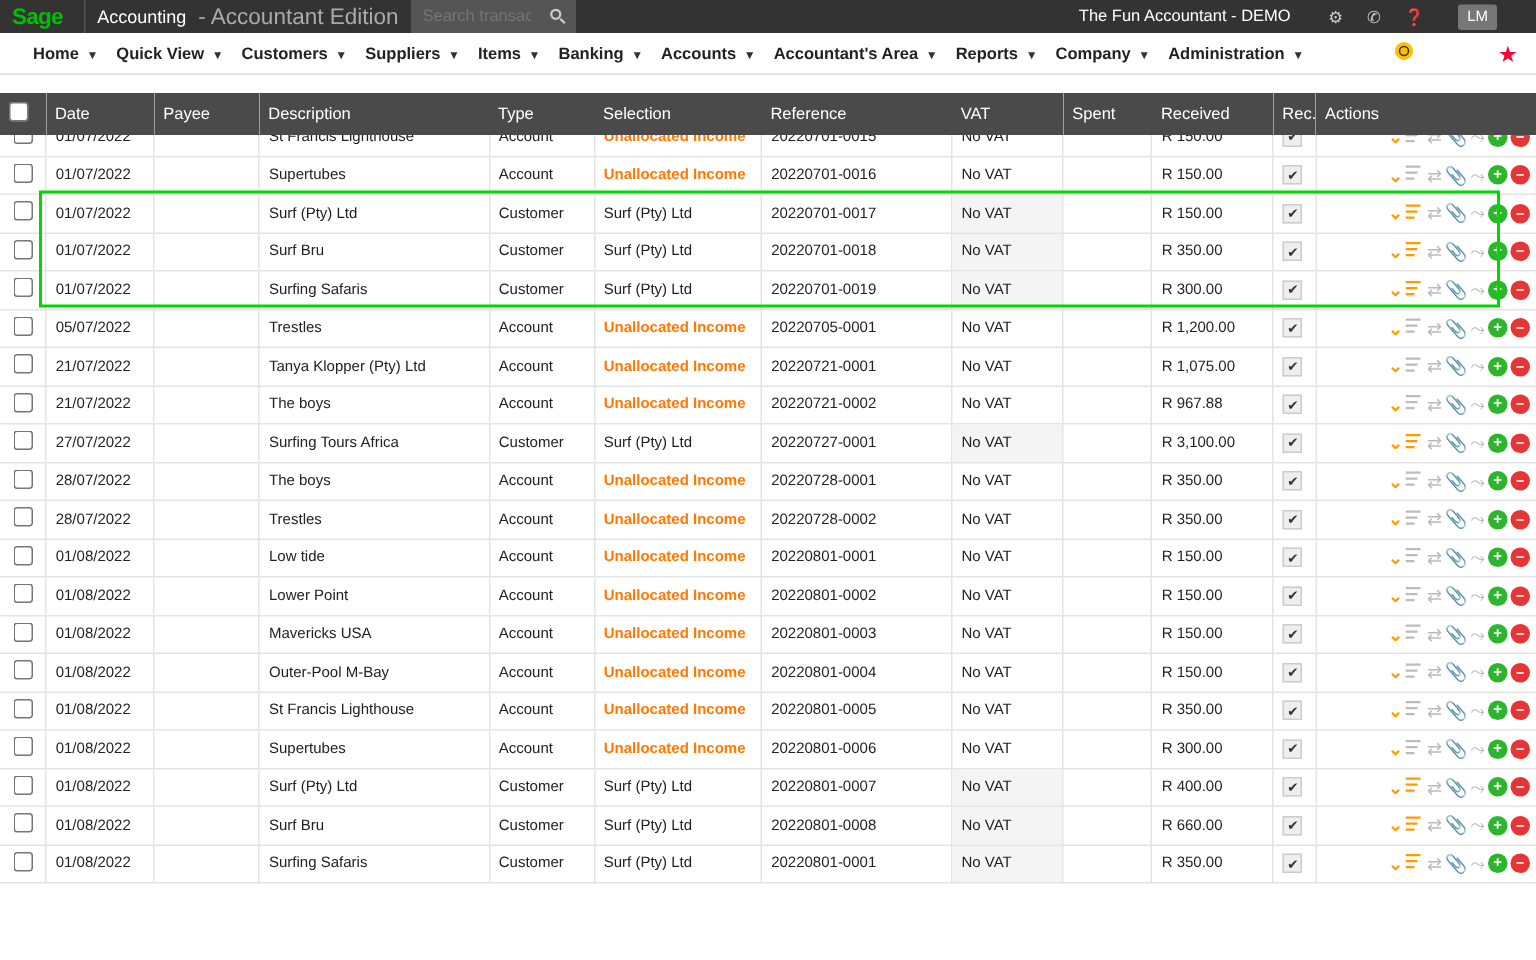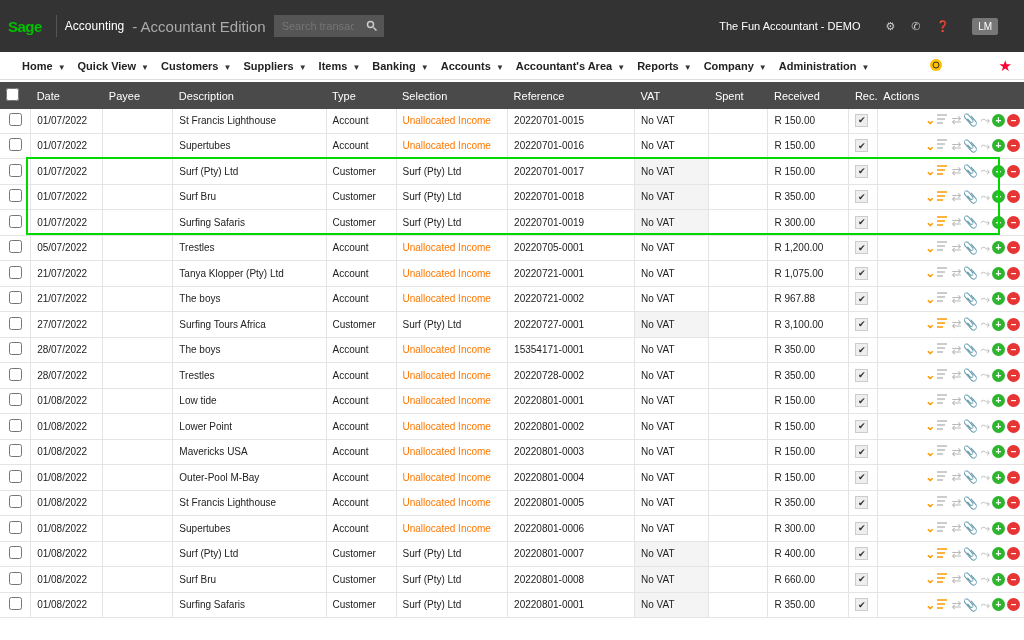--- a/index.html
+++ b/index.html
@@ -1,19 +1,19 @@
 <!DOCTYPE html>
 <html><head>
 <meta charset="utf-8">
 <style>
   * { box-sizing: border-box; margin: 0; padding: 0; font-family: -apple-system, BlinkMacSystemFont, "Segoe UI", Arial, sans-serif; }
   body { width: 1024px; height: 640px; overflow: hidden; background: #fff; font-size: 11px; }
 
   
-  .topbar { height: 52px; background: #333; color: #ccc; display: flex; align-items: center; padding: 4px 8px; gap: 8px; }
+  .topbar { height: 22px; background: #333; color: #ccc; display: flex; align-items: center; padding: 4px 8px; gap: 8px; }
   .logo { color: #00c000; font-weight: bold; font-size: 15px; letter-spacing: -0.5px; padding-right: 6px;}
   .divider { width:1px; height:22px; background:#555;}
   .app-title { color:#fff; font-size:12px;}
   .app-sub { color:#aaa; font-size:15px;}
   .search { background:#555; border:none; color:#eee; padding:5px 30px 5px 8px; width:110px; font-size:11px;}
   .search-wrap{position:relative;}
   .search-wrap svg{position:absolute;right:6px;top:5px;}
   .spacer{flex:1;}
   .company-name{color:#fff;font-size:11px;}
   .icon-btn{color:#ccc;padding:0 4px;}
@@ -22,27 +22,27 @@
   
   .menubar{height:28px;background:#fff;border-bottom:1px solid #ddd;display:flex;align-items:center;padding:0 12px 0 18px;gap:4px;}
   .menu-item{font-size:11px;color:#222;padding:0 4px;font-weight:bold;}
   .caret{font-size:8px;color:#333;margin-left:2px;}
   .star{color:#ff0033;font-size:15px;margin-left:auto;}
   .sync{margin-left:auto;}
 
   
   .table-wrap{height:calc(640px - 36px - 28px);overflow-y:auto;}
   table{width:100%;border-collapse:collapse;table-layout:fixed;}
-  thead th{background:#4a4a4a;color:#fff;font-weight:normal;font-size:11px;text-align:left;padding:6px 6px;position:sticky;top:2px;}
+  thead th{background:#4a4a4a;color:#fff;font-weight:normal;font-size:11px;text-align:left;padding:6px 6px;position:sticky;top:12px;}
   thead th.right{}
   tbody td{border:1px solid #e4e4e4;padding:4px 6px;font-size:10px;color:#222;height:25.5px;vertical-align:middle;white-space:nowrap;overflow:hidden;text-overflow:ellipsis;}
   tbody td.chk{text-align:center;border-left:none;}
   tbody td.actions{border-right:none;padding:0 4px;}
   td input[type=checkbox]{accent-color:#888;}
-  .orange{color:#ff7800;font-weight:normal;}
+  .orange{color:#ff7800;font-weight:bold;}
   .rnum{text-align:left;}
   .hl-box{position:absolute;border:2px solid #00d800;pointer-events:none;}
 
   .actions-inner{display:flex;align-items:center;gap:2px;justify-content:flex-end;}
   .chkmark{background:#eee;border:1px solid #ccc;width:13px;height:13px;display:flex;align-items:center;justify-content:center;font-size:9px;color:#333;}
   .chev{color:#ff9a00;font-weight:bold;font-size:12px;}
   .lines-orange{color:#ff9a00;}
   .gray-ic{color:#bbb;font-size:12px;}
   .circ{width:13px;height:13px;border-radius:50%;display:flex;align-items:center;justify-content:center;color:#fff;font-size:10px;font-weight:bold;}
   .green{background:#2eb52e;}
@@ -472,21 +472,21 @@
     </div>
   </td>
 </tr>
 <tr>
   <td class="chk"><input type="checkbox" style=""></td>
   <td>28/07/2022</td>
   <td></td>
   <td>The boys</td>
   <td>Account</td>
   <td class="orange">Unallocated Income</td>
-  <td>15354171-0001</td>
+  <td>20220728-0001</td>
   <td>No VAT</td>
   <td class="rnum"></td>
   <td class="rnum">R 350.00</td>
   <td>
             <span class="chkmark">✔</span>
           </td>
   <td class="actions">
     <div class="actions-inner">
       <span class="chev">⌄</span>
       <span class="gray-ic">

